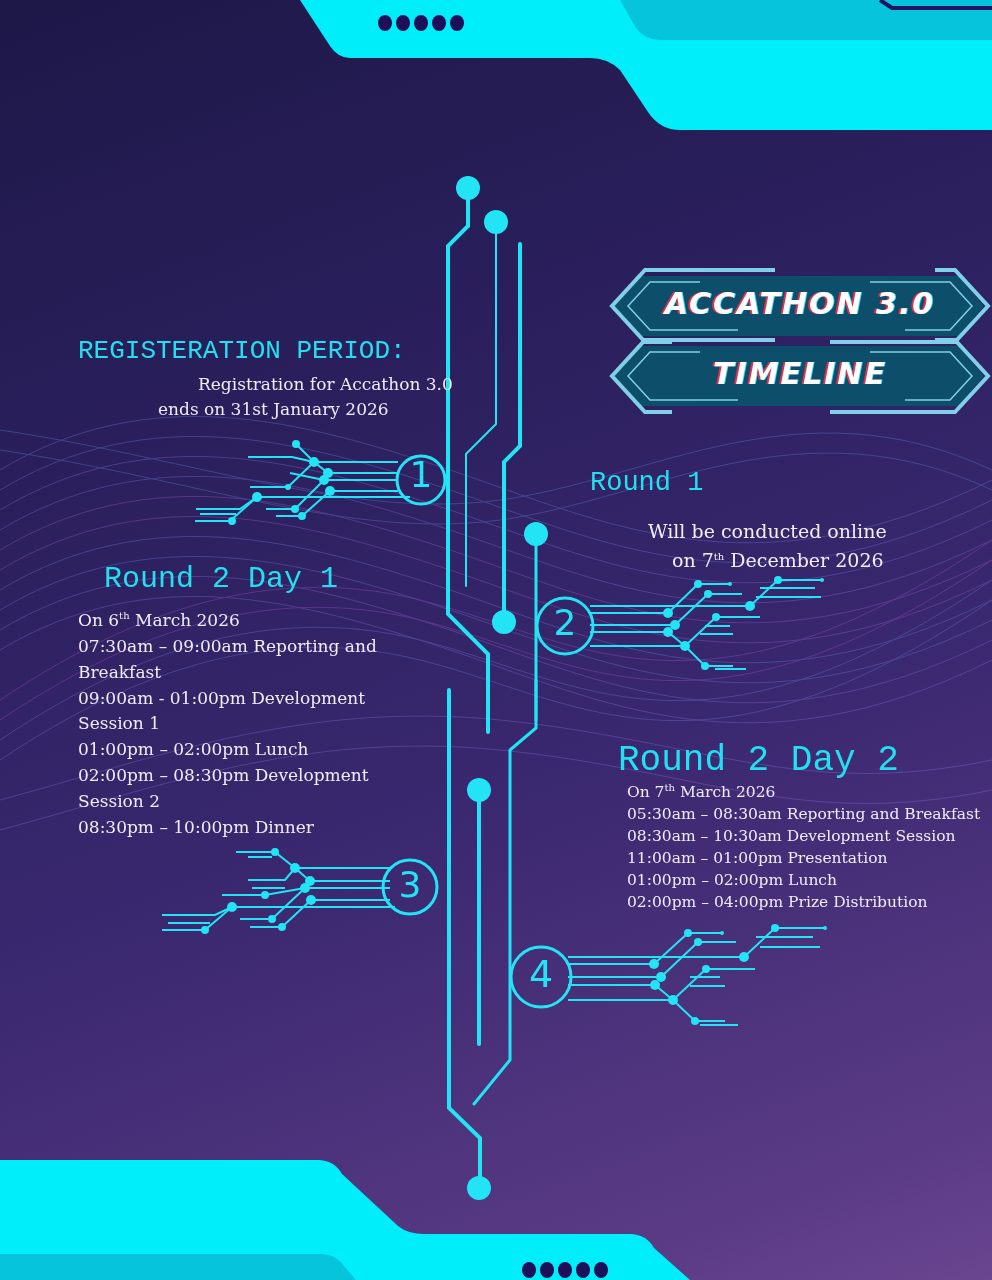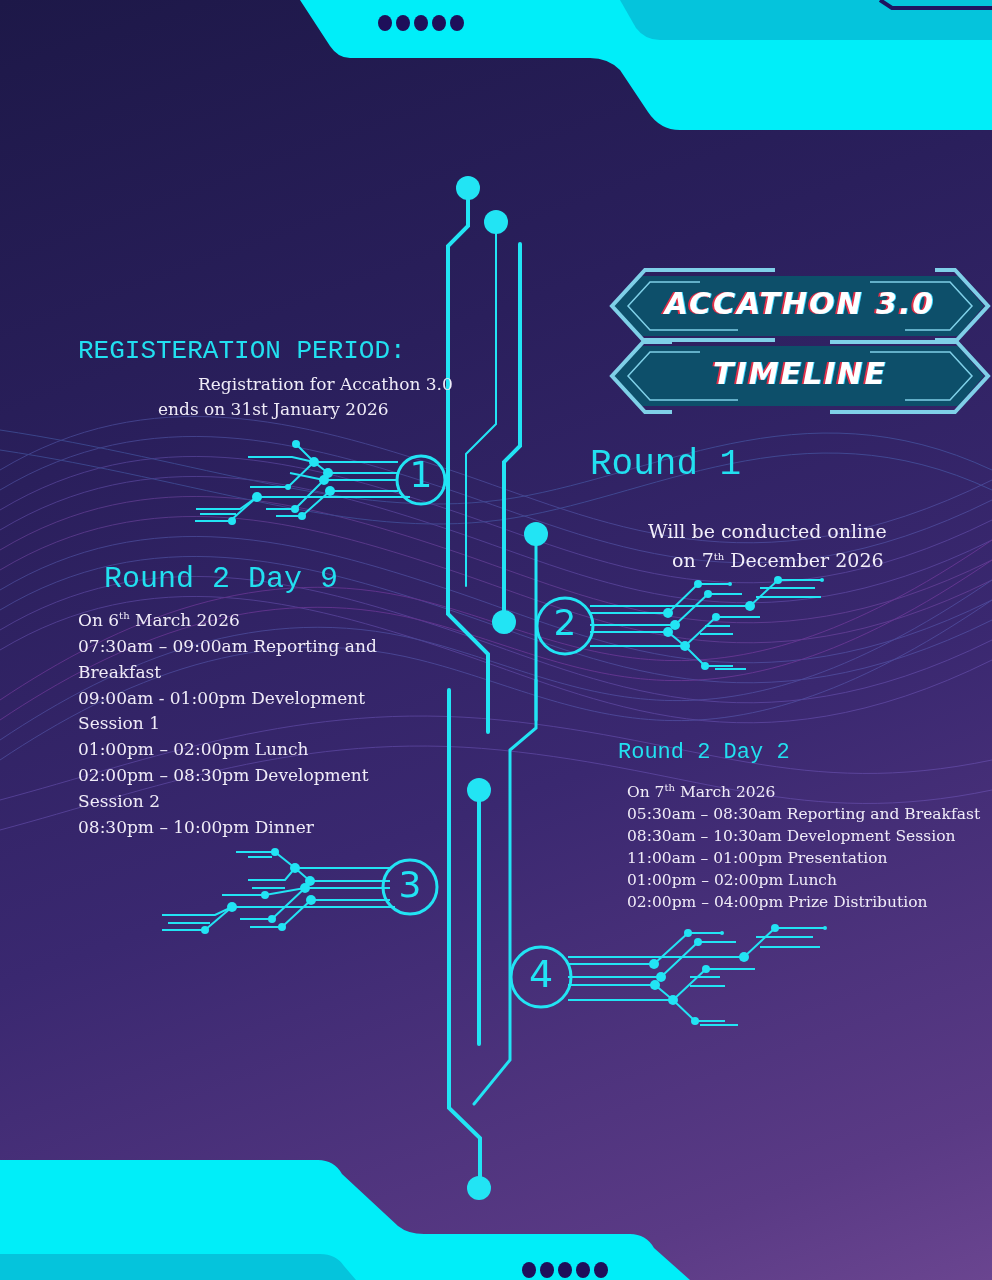--- a/index.html
+++ b/index.html
@@ -259,40 +259,40 @@
     <polyline points="870,352 950,352 972,376 950,400 905,400" fill="none" stroke="#7fd0e8" stroke-width="1.5"></polyline>
   </g>
 </svg>
 <div class="badge-text" style="left:610px; top:286px; font-size:30px;">ACCATHON 3.0</div>
 <div class="badge-text" style="left:610px; top:356px; font-size:30px;">TIMELINE</div>
 
 <div class="txt heading" style="left:78px; top:336px; font-size:26px;">REGISTERATION PERIOD:</div>
 <div class="txt body-line" style="left:150px; top:371px;margin-left:48px;">Registration for Accathon 3.0</div>
 <div class="txt body-line" style="left:158px; top:396px;">ends on 31st January 2026</div>
 
-<div class="txt heading" style="left:590px; top:444px; font-size:36px;">Round 1</div>
+<div class="txt heading" style="left:590px; top:468px; font-size:27px;">Round 1</div>
 <div class="txt" style="left:648px; top:520px; font-size:19px;">Will be conducted online</div>
 <div class="txt" style="left:672px; top:549px; font-size:19px;">
   <span>on 7</span><sup>th</sup><span> December 2026</span>
 </div>
 
-<div class="txt heading" style="left:104px; top:562px; font-size:30px;">Round 2 Day 9</div>
+<div class="txt heading" style="left:104px; top:562px; font-size:30px;">Round 2 Day 1</div>
 <div class="txt body-line" style="left:78px; top:607px;">
   <span>On 6</span><sup>th</sup><span> March 2026</span>
 </div>
 <div class="txt body-line" style="left:78px; top:633px;">07:30am – 09:00am Reporting and</div>
 <div class="txt body-line" style="left:78px; top:659px;">Breakfast</div>
 <div class="txt body-line" style="left:78px; top:685px;">09:00am - 01:00pm Development</div>
 <div class="txt body-line" style="left:78px; top:710px;">Session 1</div>
 <div class="txt body-line" style="left:78px; top:736px;">01:00pm – 02:00pm Lunch</div>
 <div class="txt body-line" style="left:78px; top:762px;">02:00pm – 08:30pm Development</div>
 <div class="txt body-line" style="left:78px; top:788px;">Session 2</div>
 <div class="txt body-line" style="left:78px; top:814px;">08:30pm – 10:00pm Dinner</div>
 
-<div class="txt heading" style="left:618px; top:740px; font-size:22px;">Round 2 Day 2</div>
+<div class="txt heading" style="left:618px; top:740px; font-size:36px;">Round 2 Day 2</div>
 <div class="txt small-line" style="left:590px; top:781px;">
   <span>On 7</span><sup>th</sup><span> March 2026</span>
 </div>
 <div class="txt small-line" style="left:590px; top:803px;">05:30am – 08:30am Reporting and Breakfast</div>
 <div class="txt small-line" style="left:590px; top:825px;">08:30am – 10:30am Development Session</div>
 <div class="txt small-line" style="left:590px; top:847px;">11:00am – 01:00pm Presentation</div>
 <div class="txt small-line" style="left:590px; top:869px;">01:00pm – 02:00pm Lunch</div>
 <div class="txt small-line" style="left:590px; top:891px;">02:00pm – 04:00pm Prize Distribution</div>
 
 </body></html>

